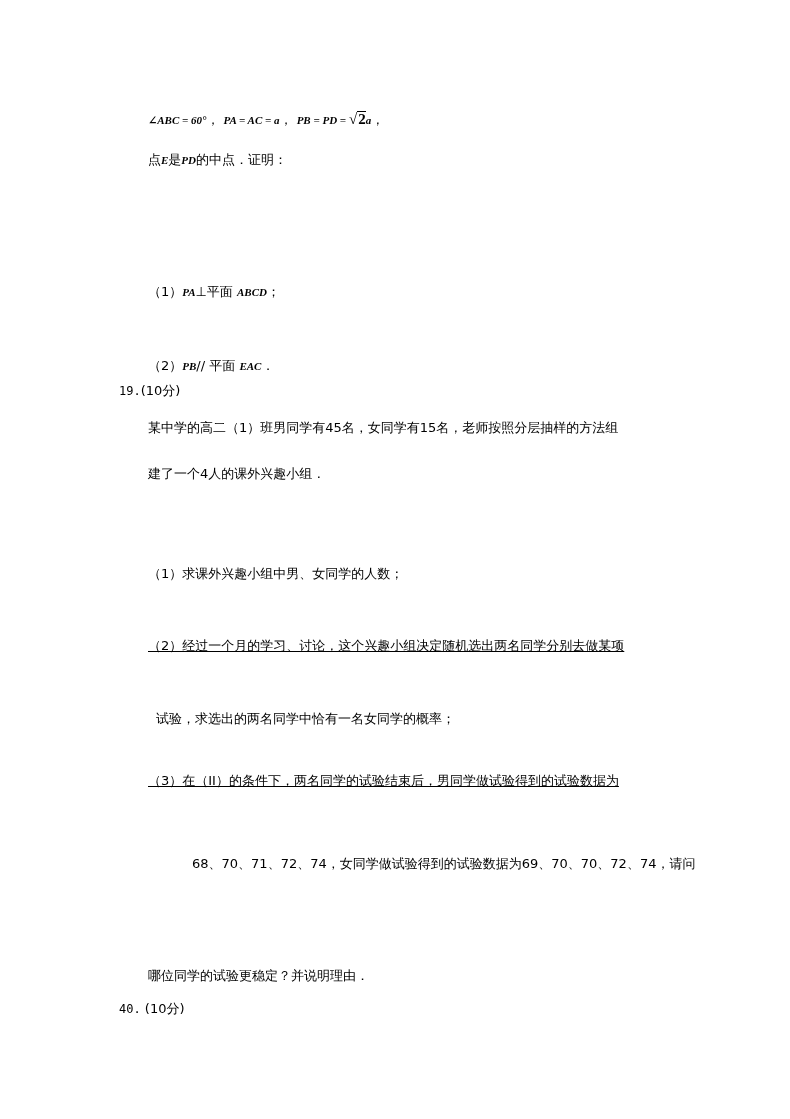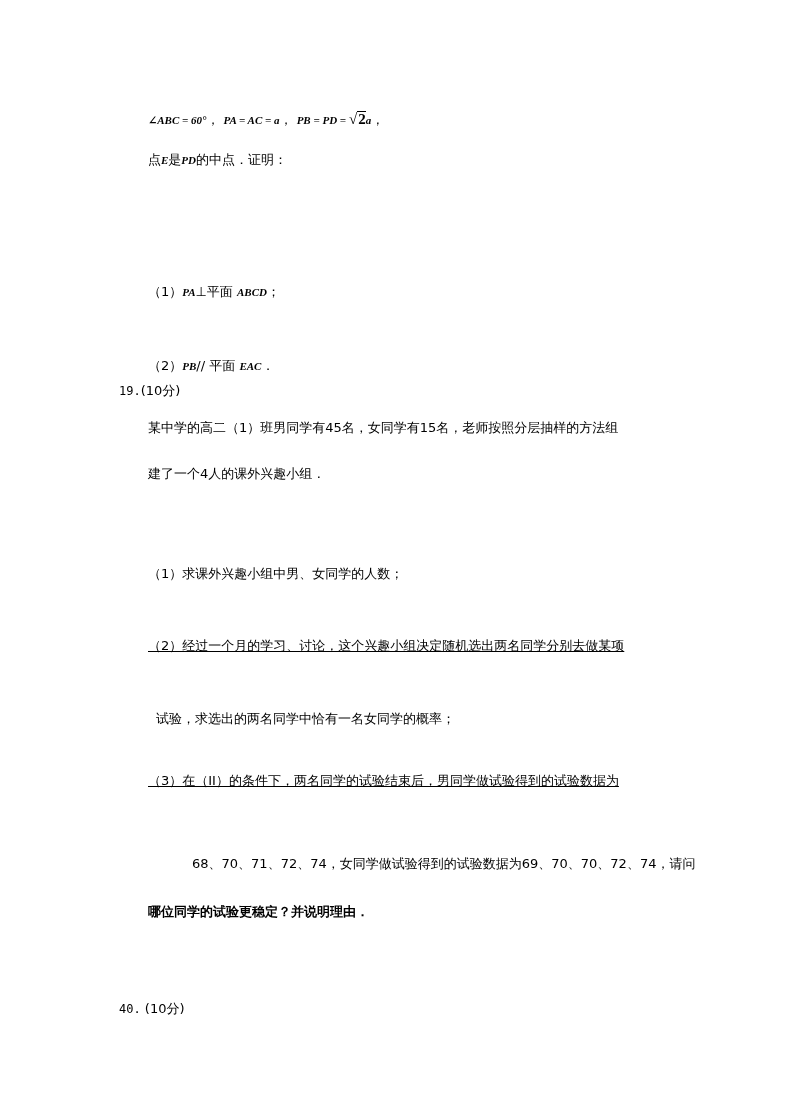--- a/index.html
+++ b/index.html
@@ -38,19 +38,19 @@
     <span class="num">19.</span><span>(10分)</span>
   </div>
 
   <div class="line" style="left:148px; top:420px;">某中学的高二（1）班男同学有45名，女同学有15名，老师按照分层抽样的方法组</div>
   <div class="line" style="left:148px; top:466px;">建了一个4人的课外兴趣小组．</div>
   <div class="line" style="left:148px; top:566px;">（1）求课外兴趣小组中男、女同学的人数；</div>
   <div class="line" style="left:148px; top:638px;text-decoration:underline;">（2）经过一个月的学习、讨论，这个兴趣小组决定随机选出两名同学分别去做某项</div>
   <div class="line" style="left:156px; top:711px;">试验，求选出的两名同学中恰有一名女同学的概率；</div>
   <div class="line" style="left:148px; top:773px;text-decoration:underline;">（3）在（II）的条件下，两名同学的试验结束后，男同学做试验得到的试验数据为</div>
   <div class="line" style="left:148px; top:856px;margin-left:44px;">68、70、71、72、74，女同学做试验得到的试验数据为69、70、70、72、74，请问</div>
-  <div class="line" style="left:148px; top:904px;font-weight:bold;">哪位同学的试验更稳定？并说明理由．</div>
+  <div class="line" style="left:148px; top:968px;">哪位同学的试验更稳定？并说明理由．</div>
 
   <div class="line" style="left:119px; top:1001px;">
     <span class="num">40.</span>&nbsp;<span>(10分)</span>
   </div>
 
 </div>
 
 </body></html>

